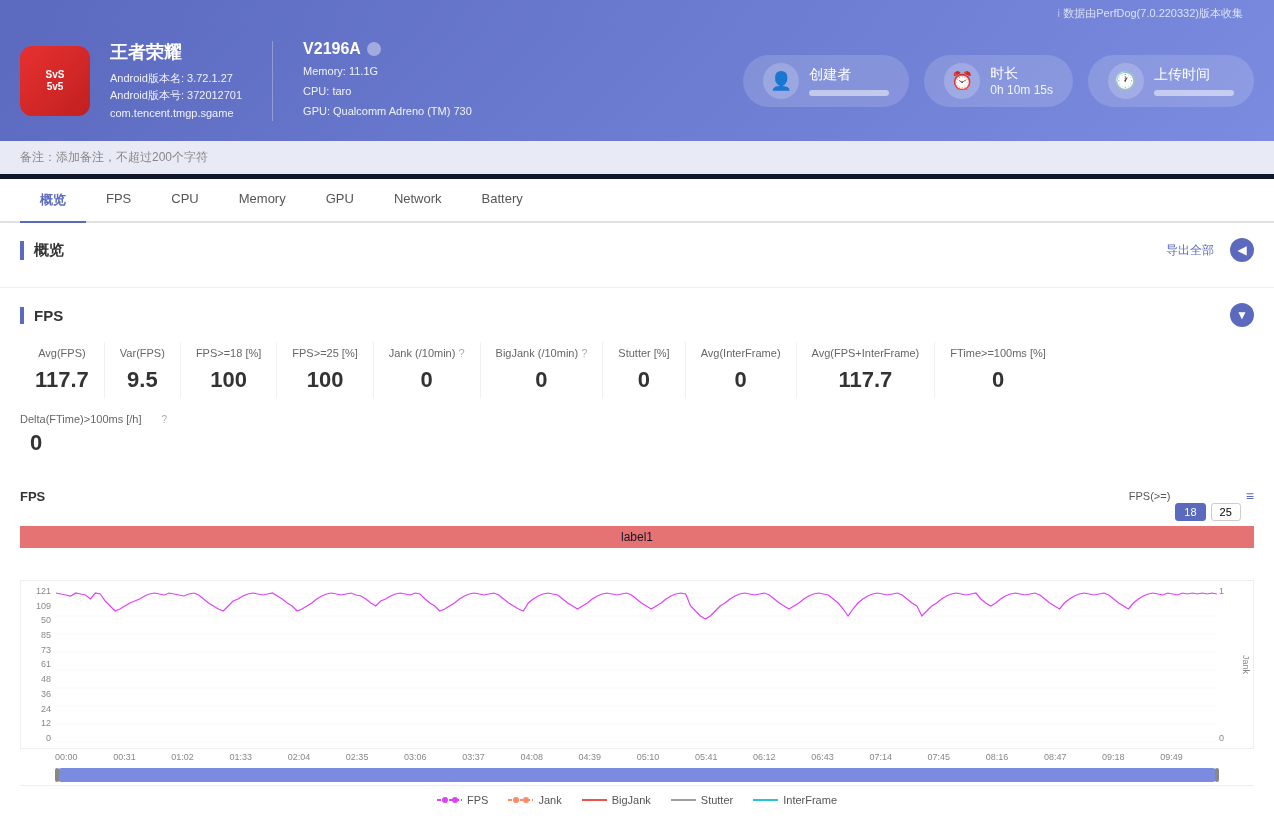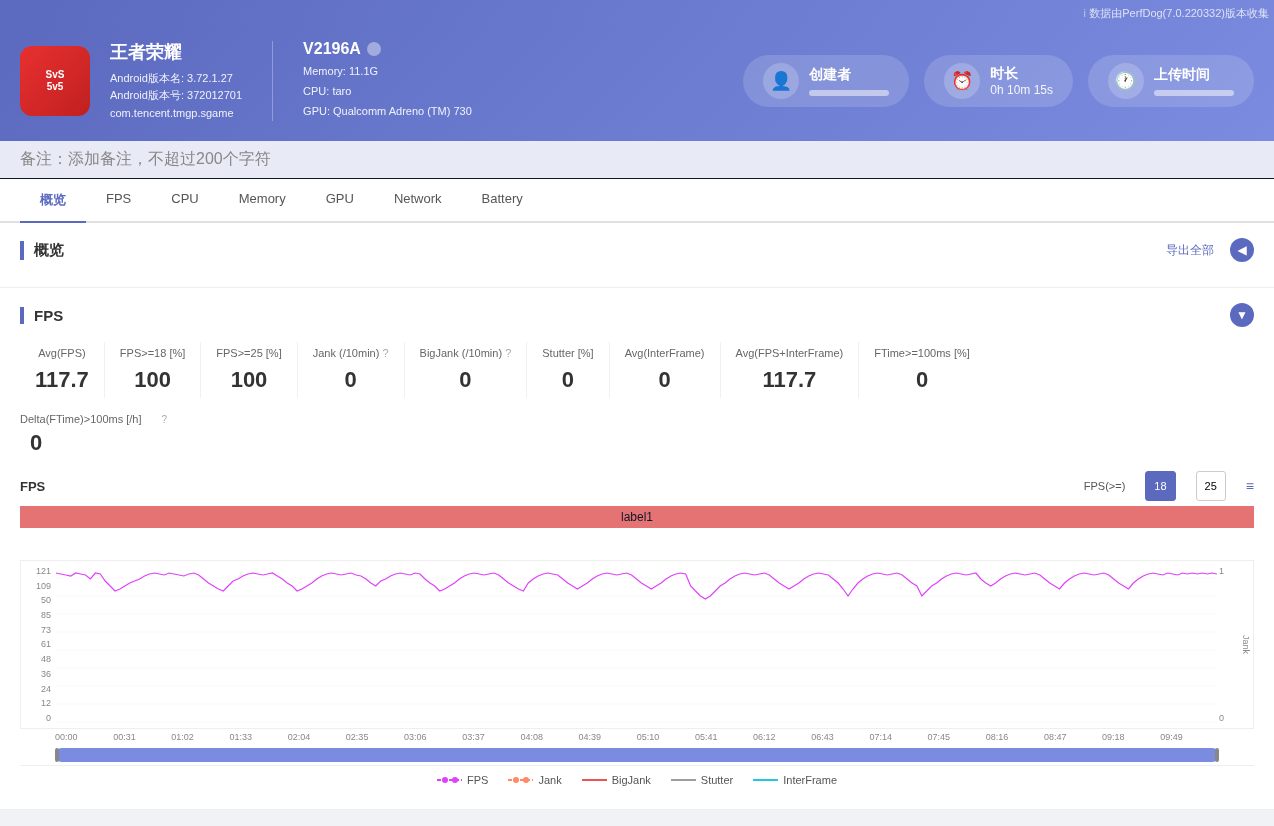--- a/index.html
+++ b/index.html
@@ -12,26 +12,26 @@
     .app-info .app-name { font-size: 18px; font-weight: bold; margin-bottom: 6px; }
     .app-info .app-detail { font-size: 11px; opacity: 0.9; line-height: 1.6; }
     .divider-v { width: 1px; height: 80px; background: rgba(255,255,255,0.3); margin: 0 10px; }
     .device-info { color: white; flex-shrink: 0; }
     .device-name { font-size: 16px; font-weight: bold; margin-bottom: 4px; display: flex; align-items: center; gap: 6px; }
     .device-badge { width: 14px; height: 14px; border-radius: 50%; background: rgba(255,255,255,0.4); display: inline-block; }
     .device-specs { font-size: 11px; opacity: 0.9; line-height: 1.8; }
     .header-stats { display: flex; gap: 15px; margin-left: auto; align-items: center; }
     .stat-card { display: flex; align-items: center; gap: 10px; background: rgba(255,255,255,0.15); border-radius: 30px; padding: 8px 20px; color: white; }
     .stat-icon { width: 36px; height: 36px; border-radius: 50%; background: rgba(255,255,255,0.2); display: flex; align-items: center; justify-content: center; font-size: 18px; }
-    .stat-label { font-size: 14px; font-weight: bold; }
+    .stat-label { font-size: 14px; font-weight: normal; }
     .stat-value { font-size: 12px; opacity: 0.9; }
     .stat-value-bar { height: 6px; width: 80px; background: rgba(255,255,255,0.3); border-radius: 3px; margin-top: 4px; }
 
     
-    .notes-bar { background: #e8eaf6; padding: 8px 20px; font-size: 16px; color: #888; border-bottom: 1px solid #0f172a; }
+    .notes-bar { background: #e8eaf6; padding: 8px 20px; font-size: 12px; color: #888; border-bottom: 5px solid #0f172a; }
 
     
     .nav-tabs { background: white; padding: 0 20px; border-bottom: 2px solid #e0e0e0; display: flex; gap: 0; }
     .nav-tab { padding: 12px 20px; cursor: pointer; font-size: 13px; color: #555; border-bottom: 2px solid transparent; margin-bottom: -2px; }
     .nav-tab.active { color: #5b6abf; border-bottom: 2px solid #5b6abf; font-weight: bold; }
 
     
     .section { background: white; margin: 0; padding: 15px 20px; border-bottom: 1px solid #eee; }
     .section-header { display: flex; align-items: center; justify-content: space-between; margin-bottom: 10px; }
     .section-title { font-size: 15px; font-weight: bold; color: #333; border-left: 4px solid #5b6abf; padding-left: 10px; }
@@ -47,35 +47,35 @@
 
     
     .delta-row { margin: 5px 0 15px 0; }
     .delta-label { font-size: 11px; color: #666; margin-bottom: 5px; display: flex; align-items: center; gap: 20px; }
     .delta-value { font-size: 22px; font-weight: bold; color: #333; padding-left: 10px; }
 
     
     .chart-area { margin-top: 10px; }
     .chart-header { display: flex; align-items: center; justify-content: space-between; margin-bottom: 5px; }
     .chart-title { font-size: 13px; font-weight: bold; color: #333; }
-    .fps-controls { display: flex; align-items: center; gap: 20px; font-size: 11px; color: #555; }
-    .fps-btn { padding: 8px 8px; border: 1px solid #ccc; border-radius: 3px; background: white; cursor: pointer; font-size: 11px; }
+    .fps-controls { display: flex; align-items: center; gap: 5px; font-size: 11px; color: #555; }
+    .fps-btn { padding: 2px 8px; border: 1px solid #ccc; border-radius: 3px; background: white; cursor: pointer; font-size: 11px; margin-top: 32px; }
     .fps-btn.active { background: #5b6abf; color: white; border-color: #5b6abf; }
     .chart-label-bar { background: #e57373; color: #0f172a; text-align: center; font-size: 12px; padding: 4px; margin-bottom: 2px; }
 
     
     .chart-legend { display: flex; justify-content: center; gap: 20px; padding: 8px; font-size: 11px; color: #555; background: white; border-top: 1px solid #eee; }
     .legend-item { display: flex; align-items: center; gap: 5px; }
     .header-wrapper { position: relative; background: linear-gradient(135deg, #5b6abf 0%, #7b8ce0 100%); }
   </style>
 </head>
 <body>
 
 <div class="header-wrapper">
-  <div style="text-align:right; font-size:11px; color:rgba(255,255,255,0.75); padding: 5px 5px 0 0;">
+  <div style="text-align:right; font-size:11px; color:rgba(255,255,255,0.75); padding: 5px 31px 0 0;">
     <span style="color:rgba(255,255,255,0.5);">ℹ</span> <span>数据由PerfDog(7.0.220332)版本收集</span>
   </div>
   <div class="header">
     <div class="app-icon-inner">
       <span style="font-size:10px; text-align:center; color:white; font-weight:bold; line-height:1.2;">SvS<br>5v5</span>
     </div>
     <div class="app-info">
       <div class="app-name">王者荣耀</div>
       <div class="app-detail">Android版本名: 3.72.1.27</div>
       <div class="app-detail">Android版本号: 372012701</div>
@@ -147,20 +147,24 @@
 <div class="section">
   <div class="section-header">
     <div class="section-title">FPS</div>
     <button class="collapse-btn">▼</button>
   </div>
 
   <div class="stats-grid">
     <div class="stat-item">
       <div class="label">Avg(FPS)</div>
       <div class="value">117.7</div>
+    </div>
+    <div class="stat-item">
+      <div class="label">Var(FPS)</div>
+      <div class="value">9.5</div>
     </div>
     <div class="stat-item">
       <div class="label">FPS&gt;=18 [%]</div>
       <div class="value">100</div>
     </div>
     <div class="stat-item">
       <div class="label">FPS&gt;=25 [%]</div>
       <div class="value">100</div>
     </div>
     <div class="stat-item">

